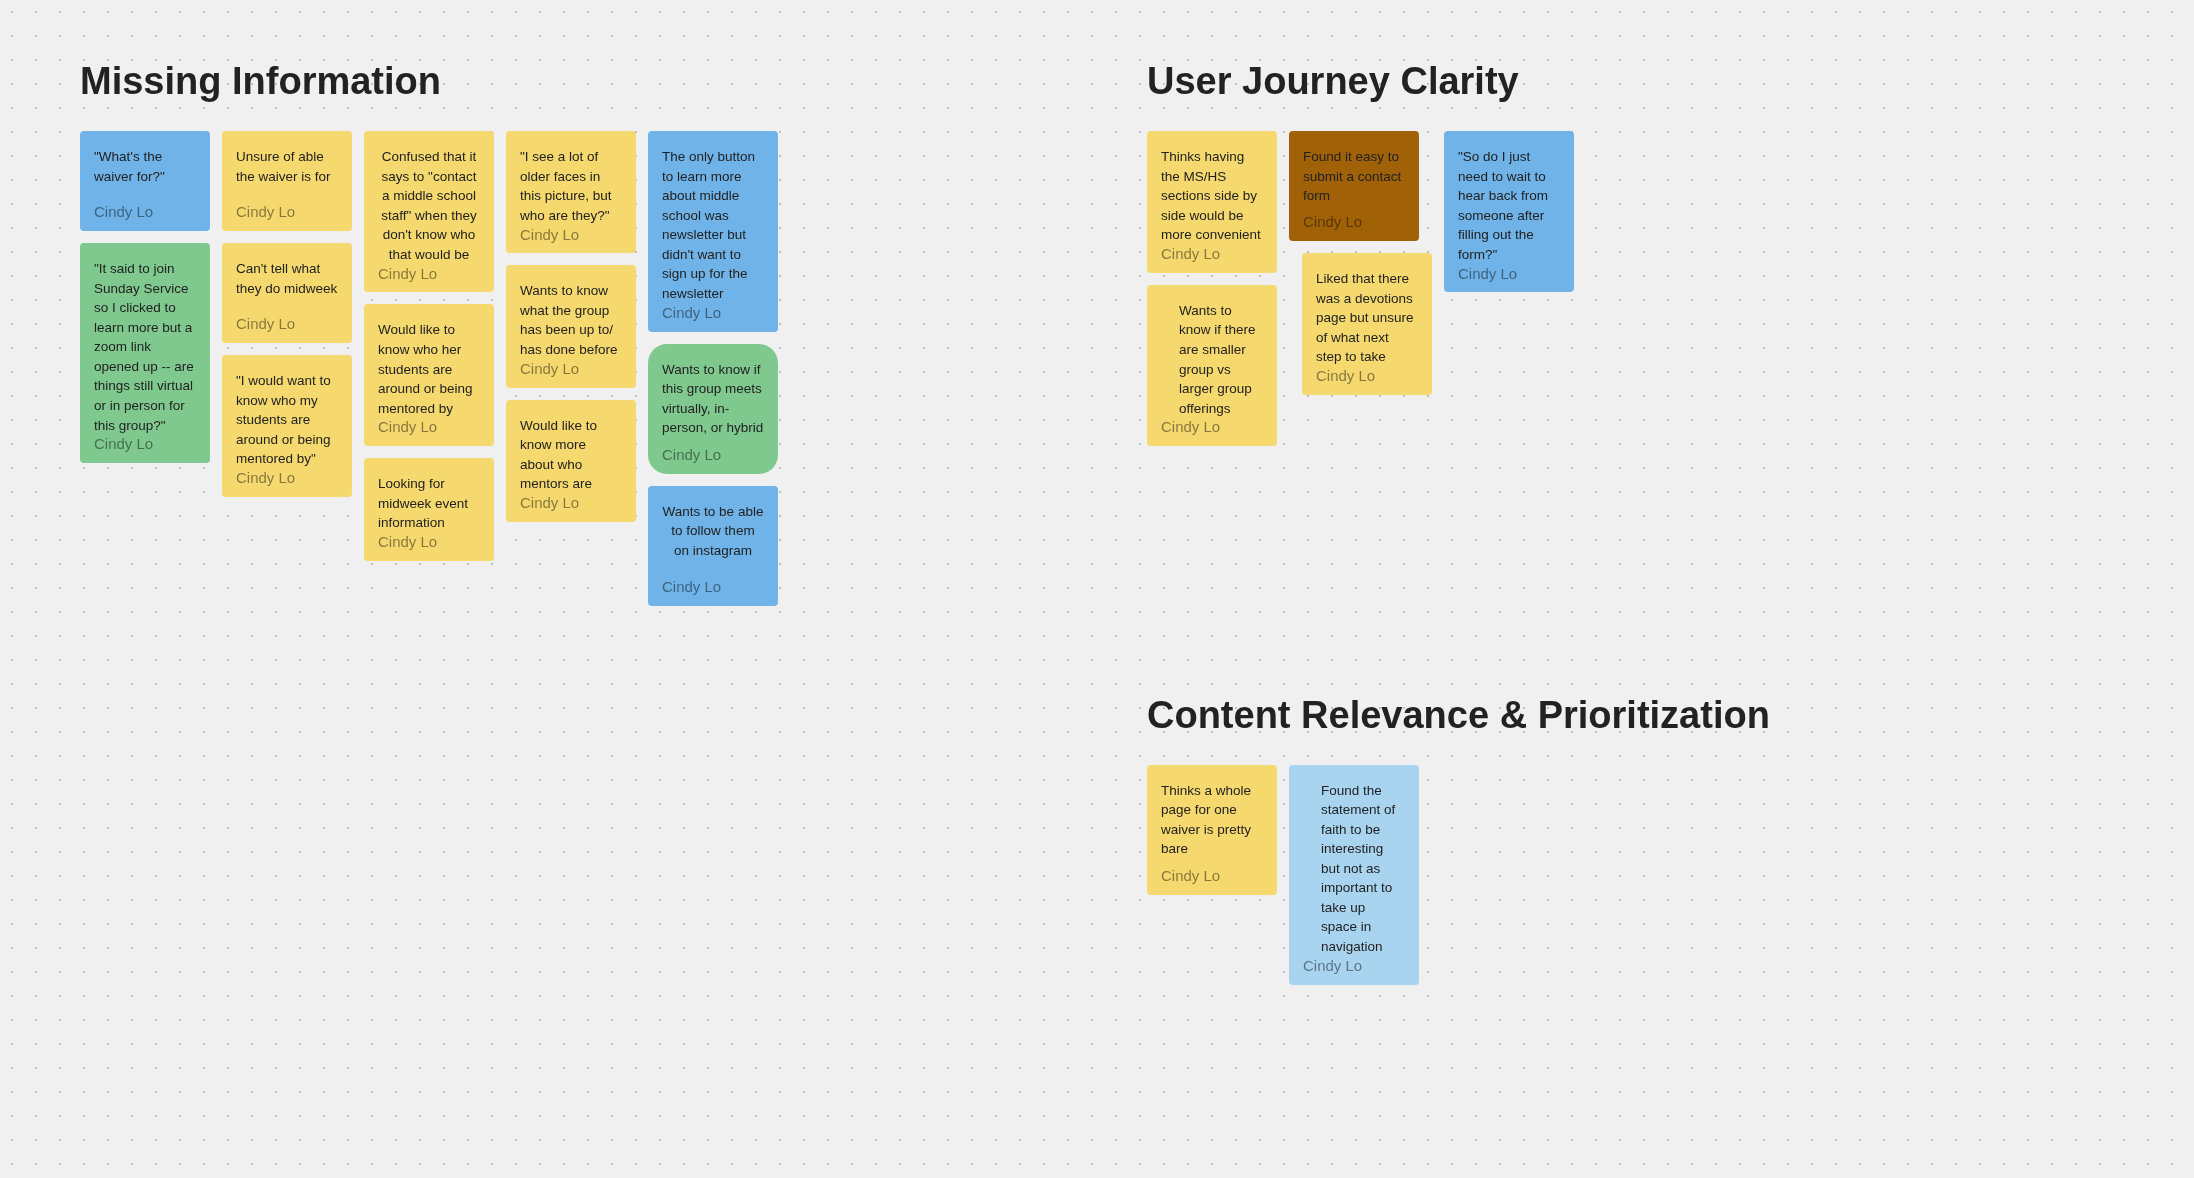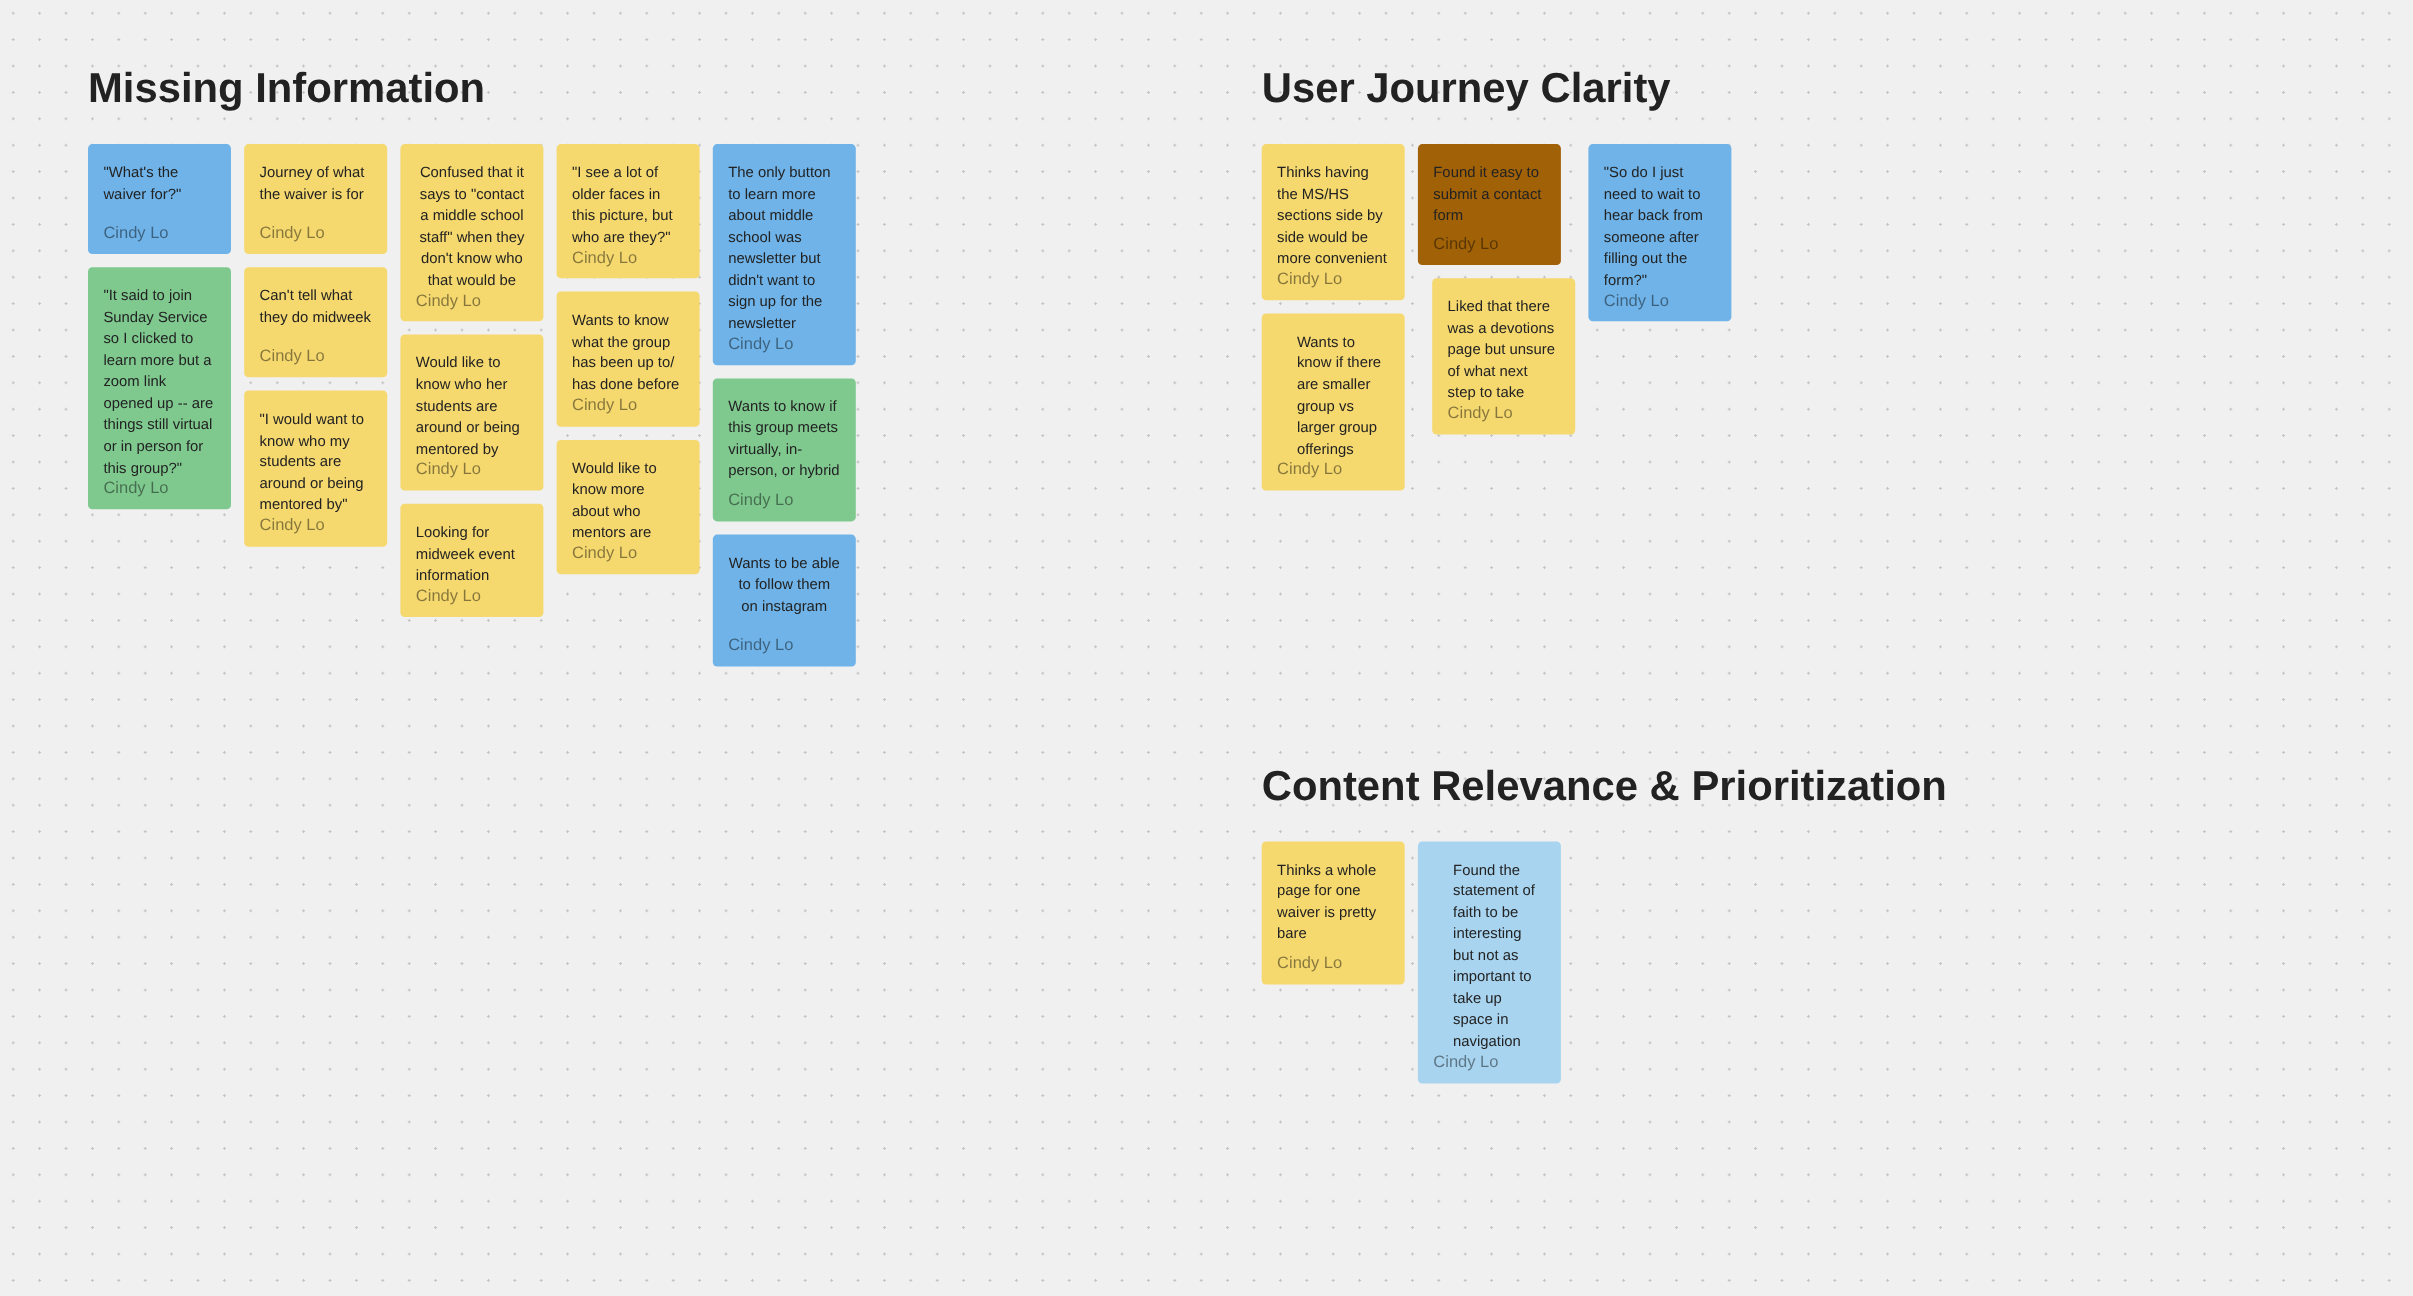--- a/index.html
+++ b/index.html
@@ -89,21 +89,21 @@
             <span class="author">Cindy Lo</span>
           </div>
           <div class="sticky green" style="min-height:160px;">
             <span>"It said to join Sunday Service so I clicked to learn more but a zoom link opened up -- are things still virtual or in person for this group?"</span>
             <span class="author">Cindy Lo</span>
           </div>
         </div>
 
         <div class="card-col">
           <div class="sticky yellow">
-            <span>Journey of what the waiver is for</span>
+            <span>Unsure of able the waiver is for</span>
             <span class="author">Cindy Lo</span>
           </div>
           <div class="sticky yellow">
             <span>Can't tell what they do midweek</span>
             <span class="author">Cindy Lo</span>
           </div>
           <div class="sticky yellow" style="min-height:130px;">
             <span>"I would want to know who my students are around or being mentored by"</span>
             <span class="author">Cindy Lo</span>
           </div>
@@ -137,21 +137,21 @@
             <span>Would like to know more about who mentors are</span>
             <span class="author">Cindy Lo</span>
           </div>
         </div>
 
         <div class="card-col">
           <div class="sticky blue" style="min-height:160px;">
             <span>The only button to learn more about middle school was newsletter but didn't want to sign up for the newsletter</span>
             <span class="author">Cindy Lo</span>
           </div>
-          <div class="sticky green" style="min-height:130px;">
+          <div class="sticky green" style="min-height:130px;border-radius:19px;">
             <span>Wants to know if this group meets virtually, in-person, or hybrid</span>
             <span class="author">Cindy Lo</span>
           </div>
           <div class="sticky blue" style="min-height:120px;text-align:center;">
             <span>Wants to be able to follow them on instagram</span>
             <span class="author">Cindy Lo</span>
           </div>
         </div>
 
       </div>

